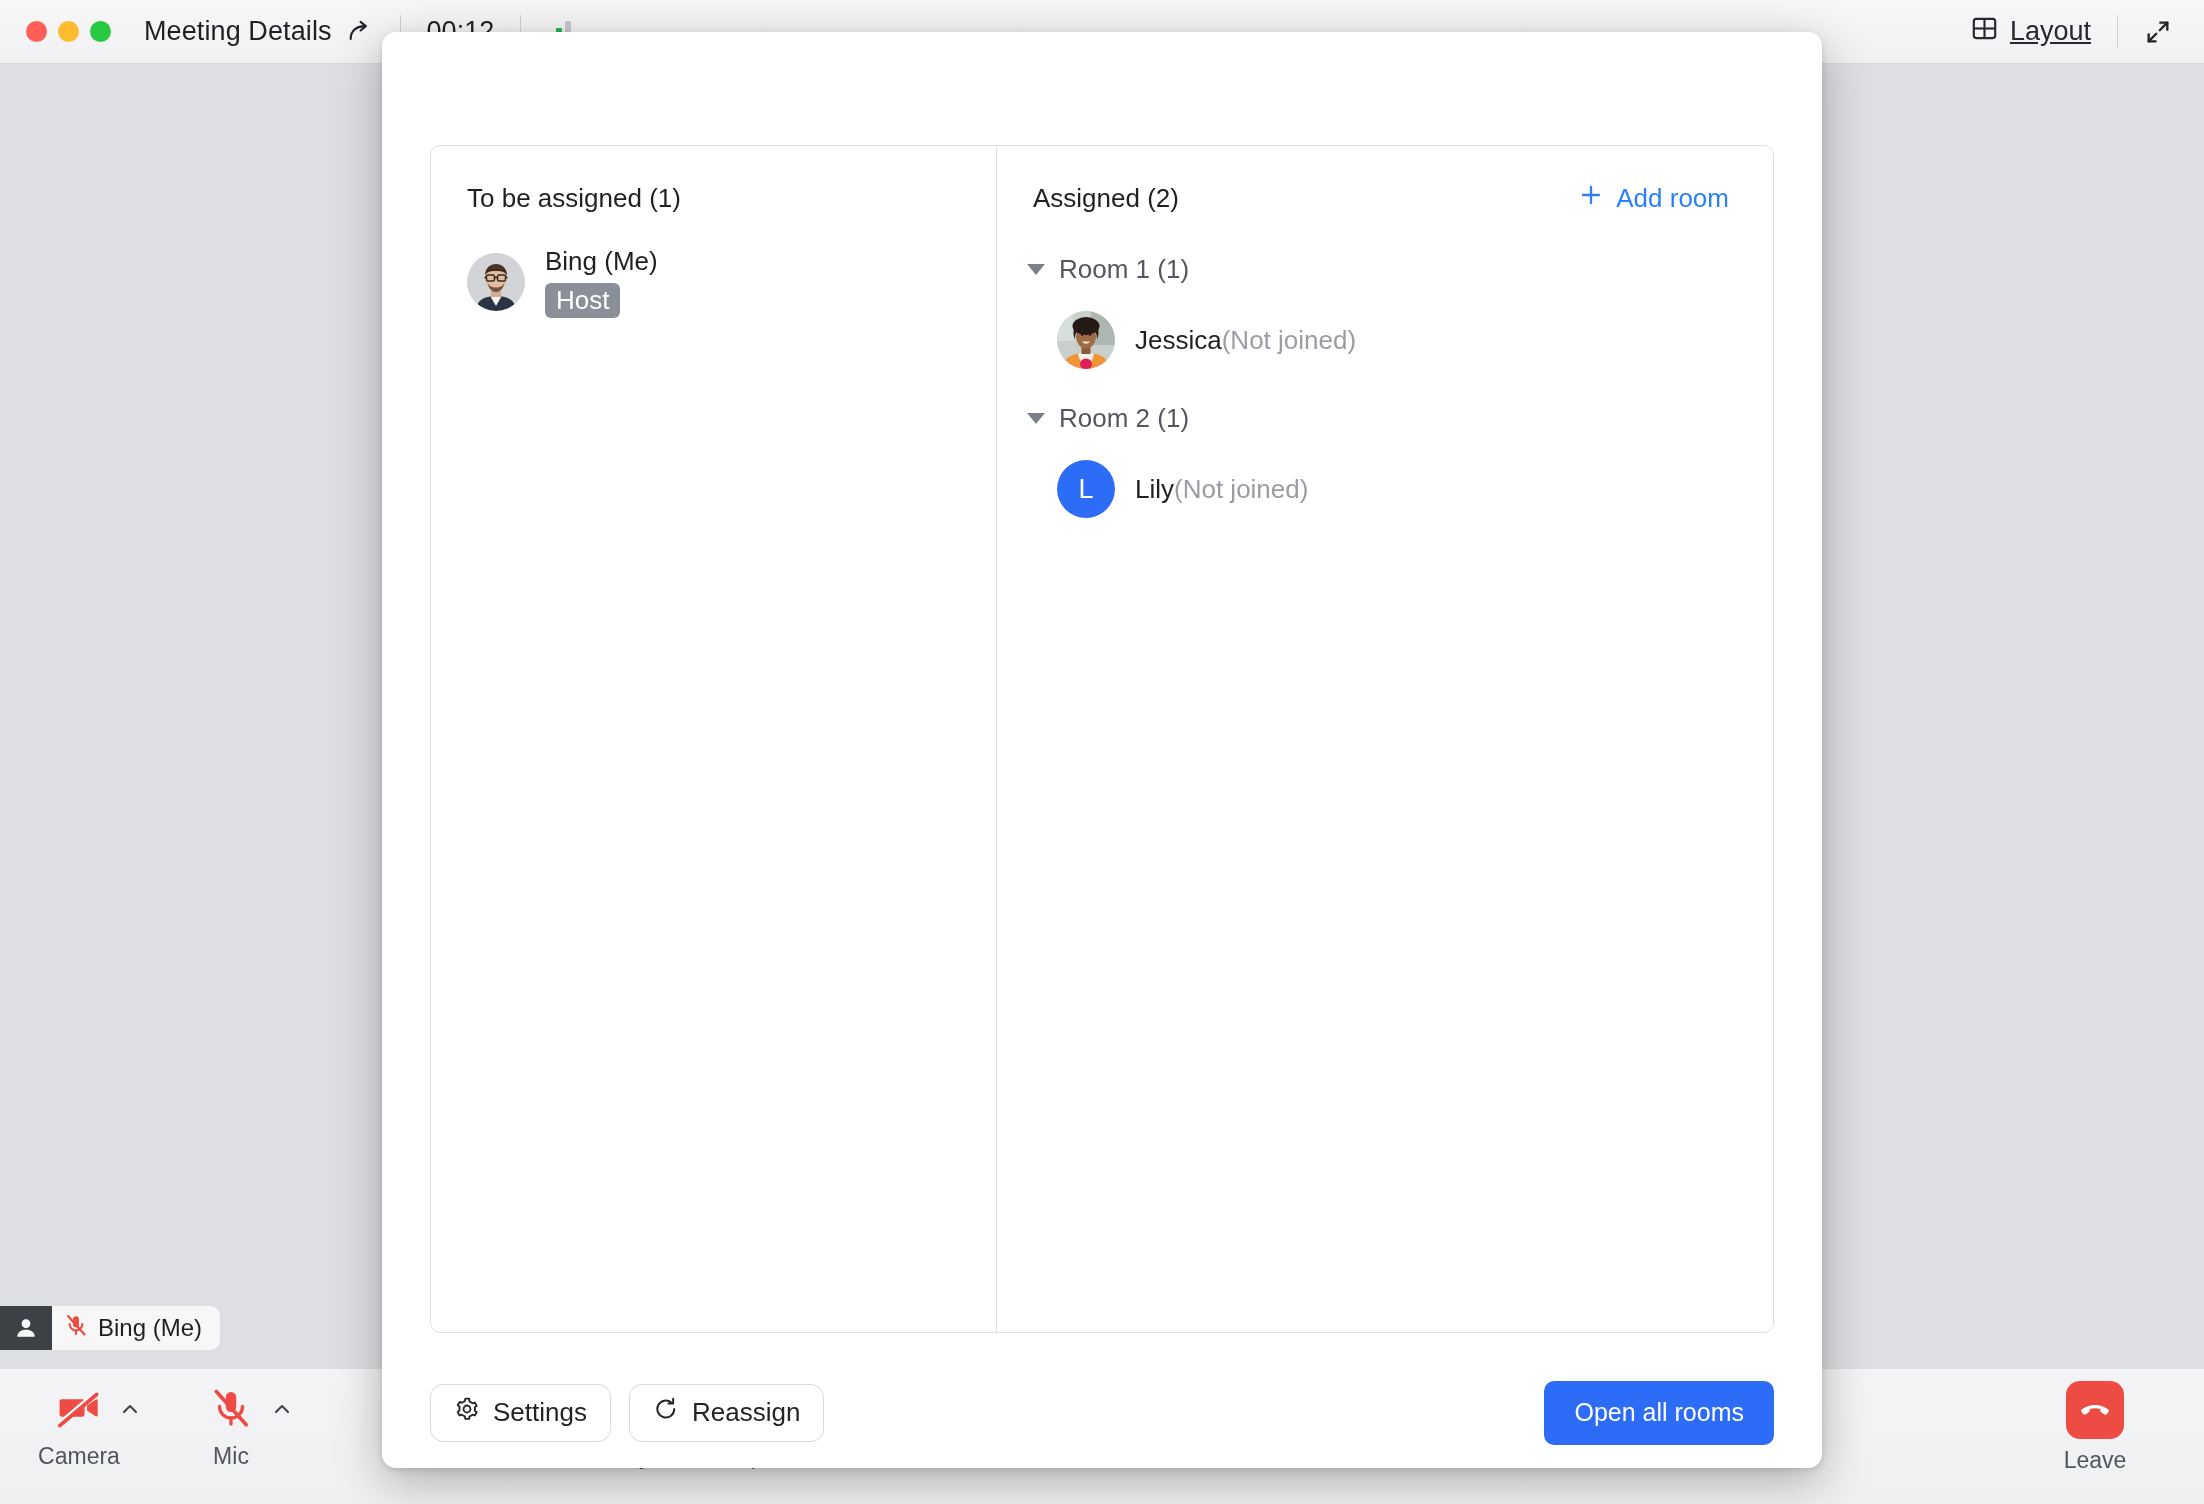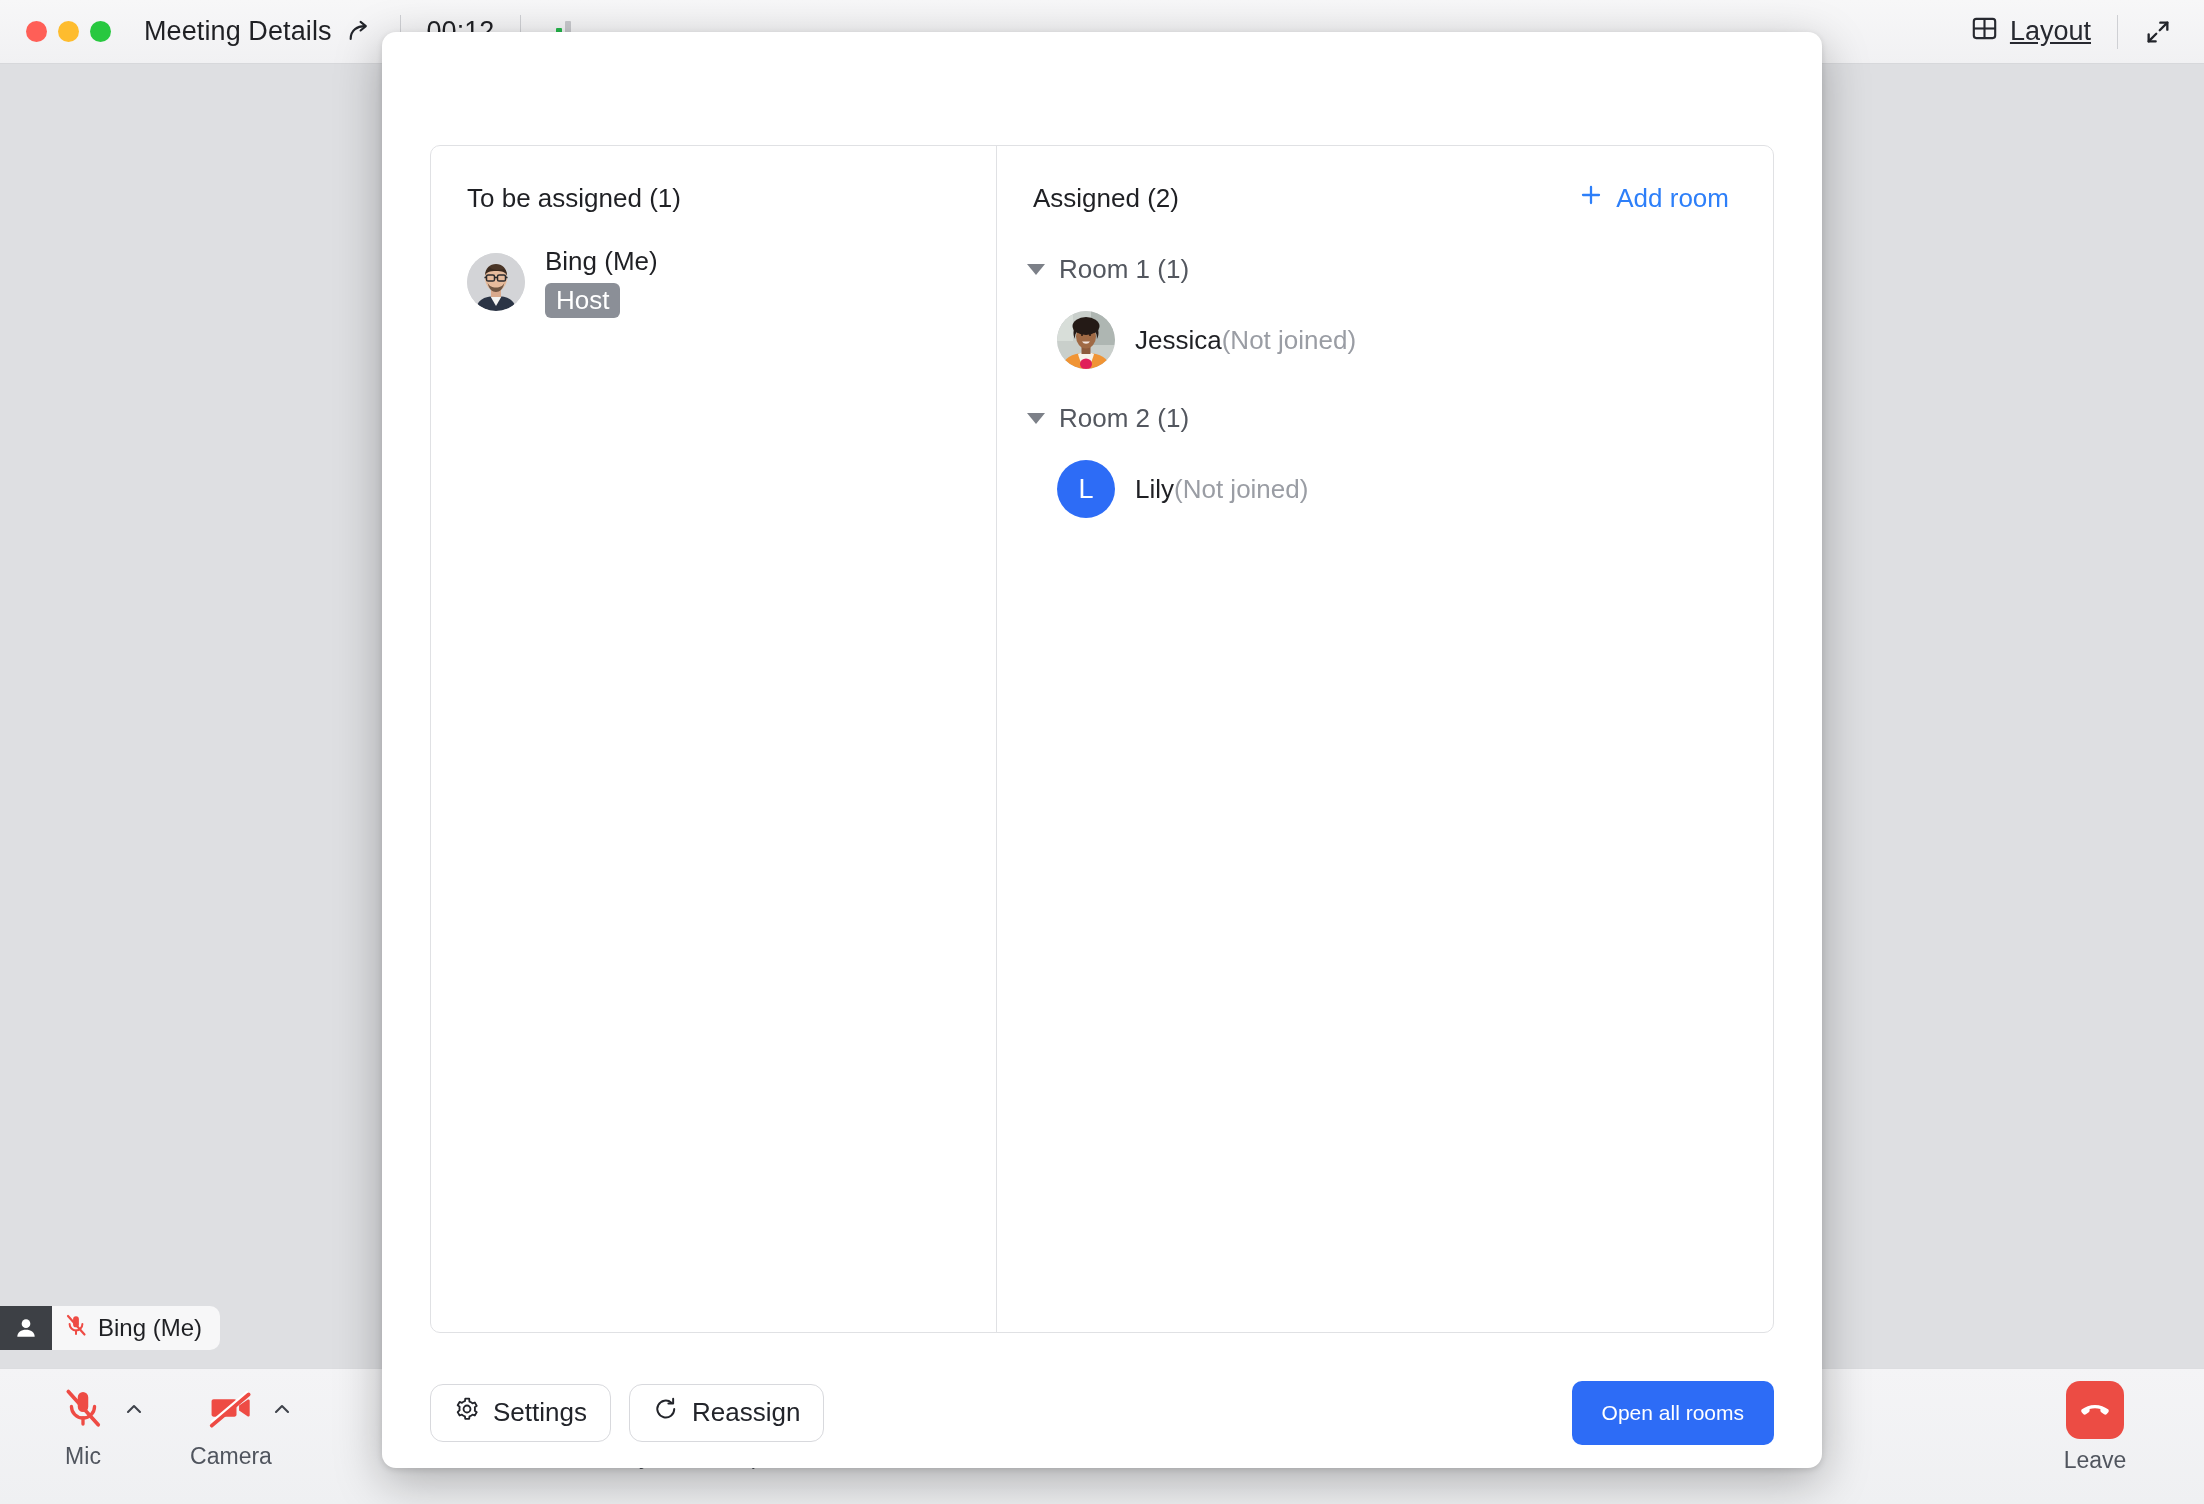--- a/index.html
+++ b/index.html
@@ -352,21 +352,21 @@
   }
   #reassign-button { margin-left: 18px; }
   #open-all-rooms-button {
     margin-left: auto;
     height: 64px;
     background: #2d6cf6;
     color: #ffffff;
     border: none;
     border-radius: 10px;
     padding: 0 30px;
-    font-size: 21px;
+    font-size: 25px;
     cursor: pointer;
     white-space: nowrap;
     font-family: "Liberation Sans", sans-serif;
   }
 </style>
 </head>
 <body>
 
 <div id="app">
 
@@ -436,47 +436,47 @@
           <line x1="12" y1="17.4" x2="12" y2="21"></line>
           <line x1="4" y1="3" x2="20.5" y2="21.5" stroke="#ee4b44" stroke-width="2.2"></line>
         </svg>
       </span>
       <span>Bing (Me)</span>
     </div>
   </div>
 
   <div id="controlbar">
 
+    <div class="ctrl" id="ctrl-camera">
+      <span class="glyph">
+        <svg viewBox="0 0 24 24" width="44" height="44">
+          <path d="M2.6 7.2h11.2c.7 0 1.2.5 1.2 1.2v7.2c0 .7-.5 1.2-1.2 1.2H2.6c-.7 0-1.2-.5-1.2-1.2V8.4c0-.7.5-1.2 1.2-1.2z" fill="#ee4b44"></path>
+          <path d="M16.4 10.6l4.6-3.1c.5-.3 1.2 0 1.2.6v7.8c0 .6-.7 1-1.2.6l-4.6-3.1z" fill="#ee4b44"></path>
+          <line x1="1.5" y1="20.4" x2="21.6" y2="3.4" stroke="#ffffff" stroke-width="2.6"></line>
+          <line x1="1.5" y1="21.6" x2="21.6" y2="4.6" stroke="#ee4b44" stroke-width="2.1" stroke-linecap="round"></line>
+        </svg>
+      </span>
+      <span class="clabel">Camera</span>
+      <span class="caret">
+        <svg viewBox="0 0 24 24" width="24" height="24" fill="none" stroke="#3f434b" stroke-width="2.1" stroke-linecap="round" stroke-linejoin="round">
+            <path d="M6 15l6-6 6 6"></path>
+          </svg>
+      </span>
+    </div>
+
     <div class="ctrl" id="ctrl-mic">
       <span class="glyph">
         <svg viewBox="0 0 24 24" width="42" height="42" fill="none" stroke="#ee4b44" stroke-width="1.9" stroke-linecap="round">
           <path d="M12 2.8a3 3 0 0 1 3 3v5.5a3 3 0 0 1-6 0V5.8a3 3 0 0 1 3-3z" fill="#ee4b44" stroke="none"></path>
           <path d="M5.4 11.1a6.6 6.6 0 0 0 13.2 0"></path>
           <line x1="12" y1="17.7" x2="12" y2="21.2"></line>
           <line x1="3.6" y1="2.6" x2="20.7" y2="21.6" stroke="#ee4b44" stroke-width="2.1"></line>
         </svg>
       </span>
       <span class="clabel">Mic</span>
-      <span class="caret">
-        <svg viewBox="0 0 24 24" width="24" height="24" fill="none" stroke="#3f434b" stroke-width="2.1" stroke-linecap="round" stroke-linejoin="round">
-            <path d="M6 15l6-6 6 6"></path>
-          </svg>
-      </span>
-    </div>
-
-    <div class="ctrl" id="ctrl-camera">
-      <span class="glyph">
-        <svg viewBox="0 0 24 24" width="44" height="44">
-          <path d="M2.6 7.2h11.2c.7 0 1.2.5 1.2 1.2v7.2c0 .7-.5 1.2-1.2 1.2H2.6c-.7 0-1.2-.5-1.2-1.2V8.4c0-.7.5-1.2 1.2-1.2z" fill="#ee4b44"></path>
-          <path d="M16.4 10.6l4.6-3.1c.5-.3 1.2 0 1.2.6v7.8c0 .6-.7 1-1.2.6l-4.6-3.1z" fill="#ee4b44"></path>
-          <line x1="1.5" y1="20.4" x2="21.6" y2="3.4" stroke="#ffffff" stroke-width="2.6"></line>
-          <line x1="1.5" y1="21.6" x2="21.6" y2="4.6" stroke="#ee4b44" stroke-width="2.1" stroke-linecap="round"></line>
-        </svg>
-      </span>
-      <span class="clabel">Camera</span>
       <span class="caret">
         <svg viewBox="0 0 24 24" width="24" height="24" fill="none" stroke="#3f434b" stroke-width="2.1" stroke-linecap="round" stroke-linejoin="round">
             <path d="M6 15l6-6 6 6"></path>
           </svg>
       </span>
     </div>
 
     <div class="ctrl" style="margin-left:240px;">
       <span class="glyph">
         <svg viewBox="0 0 24 24" width="40" height="40" fill="none" stroke="#50555e" stroke-width="1.8" stroke-linejoin="round">

